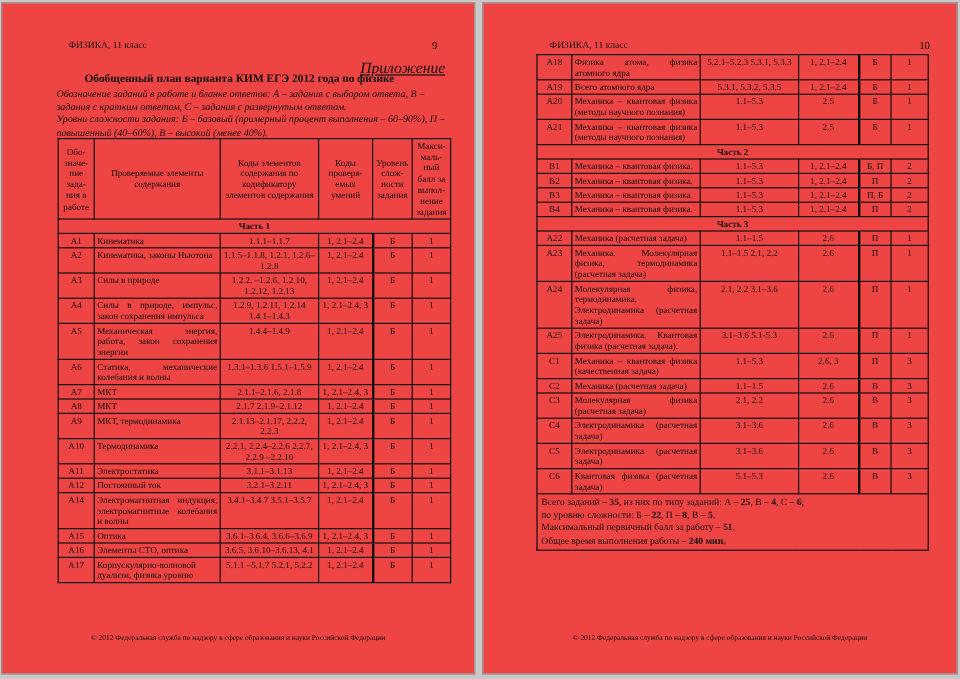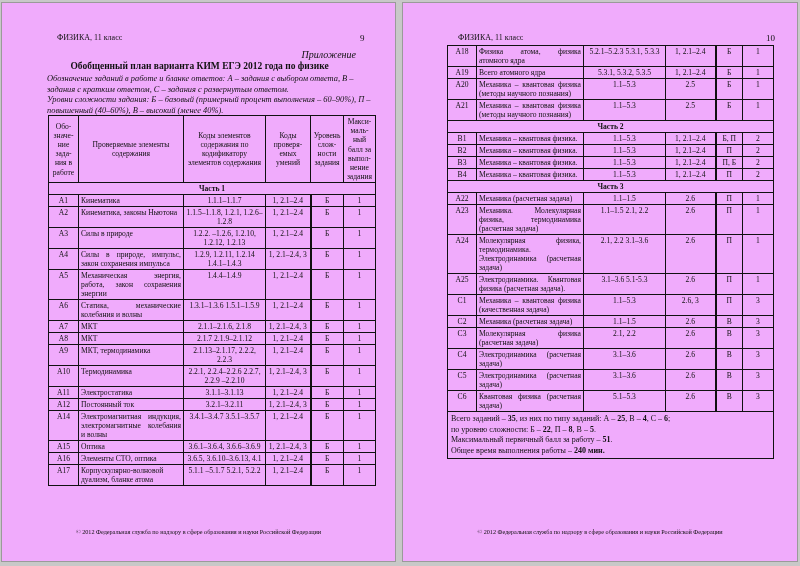--- a/index.html
+++ b/index.html
@@ -1,26 +1,26 @@
 <!DOCTYPE html>
 <html><head>
 <meta charset="utf-8">
 <style>
   html, body { margin:0; padding:0; }
   body { width:800px; height:566px; background:#c8c8c8; position:relative; overflow:hidden;
          font-family:"Liberation Serif", "DejaVu Serif", serif; color:#111; }
-  .page { position:absolute; top:2px; height:560px; background:#f0abfc; border:1px solid #9a9a9a; box-sizing:border-box; }
+  .page { position:absolute; top:2px; height:560px; background:#ef4444; border:1px solid #9a9a9a; box-sizing:border-box; }
   #page-left { left:1px; width:395px; }
   #page-right { left:402px; width:396px; }
   .hdr { position:absolute; top:30px; font-size:8px; }
   .hdr-title { left:55px; }
   .hdr-num { font-size:9px; }
   #page-left .hdr-num { left:358px; }
   #page-right .hdr-num { left:363px;text-align:right; }
-  .appendix { position:absolute; top:46px; right:39px; font-size:10px; font-style:italic; }
+  .appendix { position:absolute; top:46px; right:24px; font-size:13px; font-style:italic;text-decoration:underline; }
   .doc-title { position:absolute; top:58px; left:0; width:395px; text-align:center; font-size:9.5px; font-weight:bold; }
   .legend { position:absolute; left:45px; width:330px; font-size:8.4px; font-style:italic; line-height:10.5px; }
   .legend1 { top:71px; }
   .legend2 { top:92px; }
   table { position:absolute; border-collapse:collapse; font-size:7.6px; line-height:9px; table-layout:fixed; }
   td, th { border:1px solid #111; padding:1px 2px; vertical-align:top; }
   th { font-weight:normal; vertical-align:middle; text-align:center; line-height:9.2px; }
   td.id { text-align:center; }
   td.c { text-align:center; }
   td.t { text-align:justify; }
@@ -181,21 +181,21 @@
         <tr>
           <td class="id">A16</td>
           <td class="t">Элементы СТО, оптика</td>
           <td class="c">3.6.5, 3.6.10–3.6.13, 4.1</td>
           <td class="c">1, 2.1–2.4</td>
           <td class="c lvl">Б</td>
           <td class="c">1</td>
         </tr>
         <tr>
           <td class="id">A17</td>
-          <td class="t">Корпускулярно-волновой дуализм, бланке атома</td>
+          <td class="t">Корпускулярно-волновой дуализм, физика уровню</td>
           <td class="c">5.1.1 –5.1.7 5.2.1, 5.2.2</td>
           <td class="c">1, 2.1–2.4</td>
           <td class="c lvl">Б</td>
           <td class="c">1</td>
         </tr>
       </tbody>
   </table>
 
   <div class="footer">© 2012 Федеральная служба по надзору в сфере образования и науки Российской Федерации</div>
 </div>

